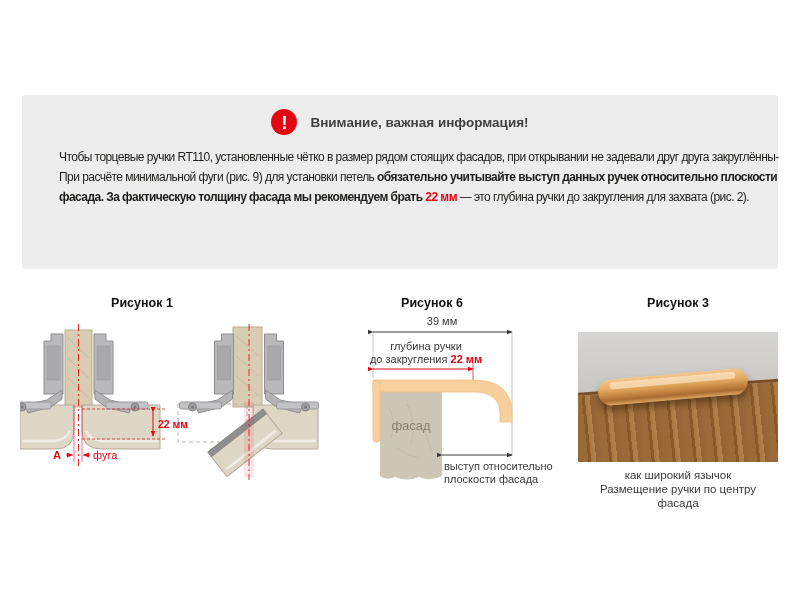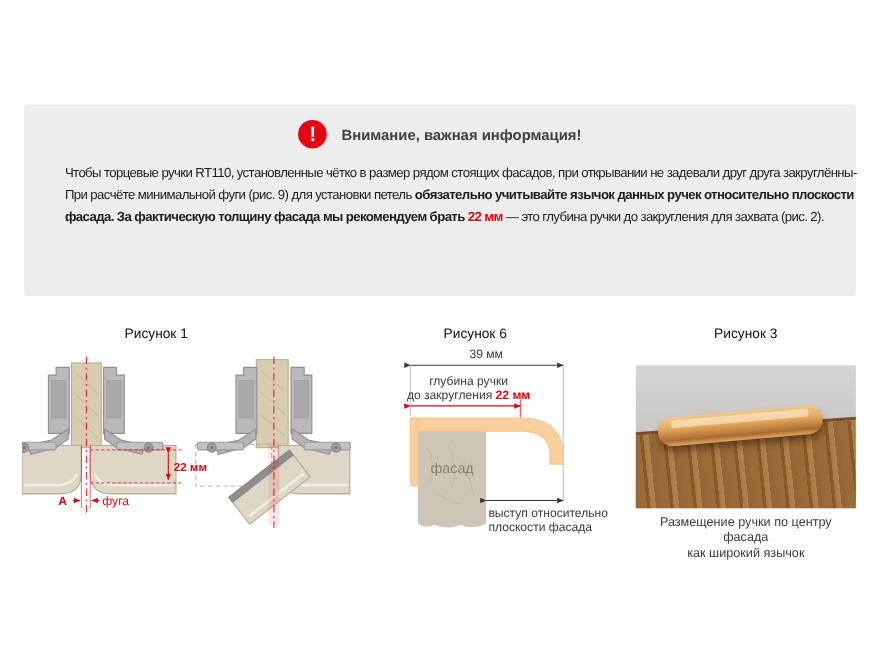--- a/index.html
+++ b/index.html
@@ -34,21 +34,21 @@
     position:absolute;left:13px;top:52px;width:740px;
     font-size:12px;line-height:20px;letter-spacing:-0.55px;color:var(--ink);margin-left:24px;
   }
   .tline{white-space:nowrap;}
   .s-n{}
   .s-b{font-weight:bold;}
   .s-rb{font-weight:bold;color:var(--red);}
   
   .fig-caption{
     position:absolute;top:296px;width:160px;text-align:center;
-    font-weight:normal;font-size:12.5px;color:#111;
+    font-weight:bold;font-size:12.5px;color:#111;
   }
   #cap1{left:62px;} #cap2{left:352px;} #cap3{left:598px;}
   
   .figsvg{position:absolute;}
   #fig1{left:20px;top:312px;}
   #fig2{left:355px;top:308px;}
   
   .photo{
     position:absolute;left:578px;top:332px;width:200px;height:130px;
     overflow:hidden;background:linear-gradient(180deg,#d6d5d3 0%,#c7c5c2 55%,#b8b6b2 100%);
@@ -80,21 +80,21 @@
 </head>
 <body>
 
 <div class="notice">
   <div class="notice-header">
     <div class="warn-icon">!</div>
     <div class="notice-title">Внимание, важная информация!</div>
   </div>
   <div class="notice-body">
       <div class="tline"><span class="s-n">Чтобы торцевые ручки RT110, установленные чётко в размер рядом стоящих фасадов, при открывании не задевали друг друга закруглённы-</span></div>
-      <div class="tline"><span class="s-n">При расчёте минимальной фуги (рис. 9) для установки петель </span><span class="s-b">обязательно учитывайте язычок данных ручек относительно плоскости</span></div>
+      <div class="tline"><span class="s-n">При расчёте минимальной фуги (рис. 9) для установки петель </span><span class="s-b">обязательно учитывайте выступ данных ручек относительно плоскости</span></div>
       <div class="tline"><span class="s-b">фасада. За фактическую толщину фасада мы рекомендуем брать </span><span class="s-rb">22 мм</span><span class="s-n"> — это глубина ручки до закругления для захвата (рис. 2).</span></div>
     </div>
 </div>
 
 <div class="fig-caption" id="cap1">Рисунок 1</div>
 <div class="fig-caption" id="cap2">Рисунок 6</div>
 <div class="fig-caption" id="cap3">Рисунок 3</div>
 
 <svg id="fig1" class="figsvg" width="320" height="175" viewBox="0 0 320 175">
   <defs>
@@ -216,15 +216,15 @@
   </g>
 </svg>
 
 <div class="photo">
   <div class="wood"></div>
   <div class="copper-handle">
     <div class="copper-highlight"></div>
   </div>
 </div>
 <div class="fig3-note">
+  <div>как широкий язычок</div>
   <div>Размещение ручки по центру фасада</div>
-  <div>как широкий язычок</div>
 </div>
 
 </body></html>

